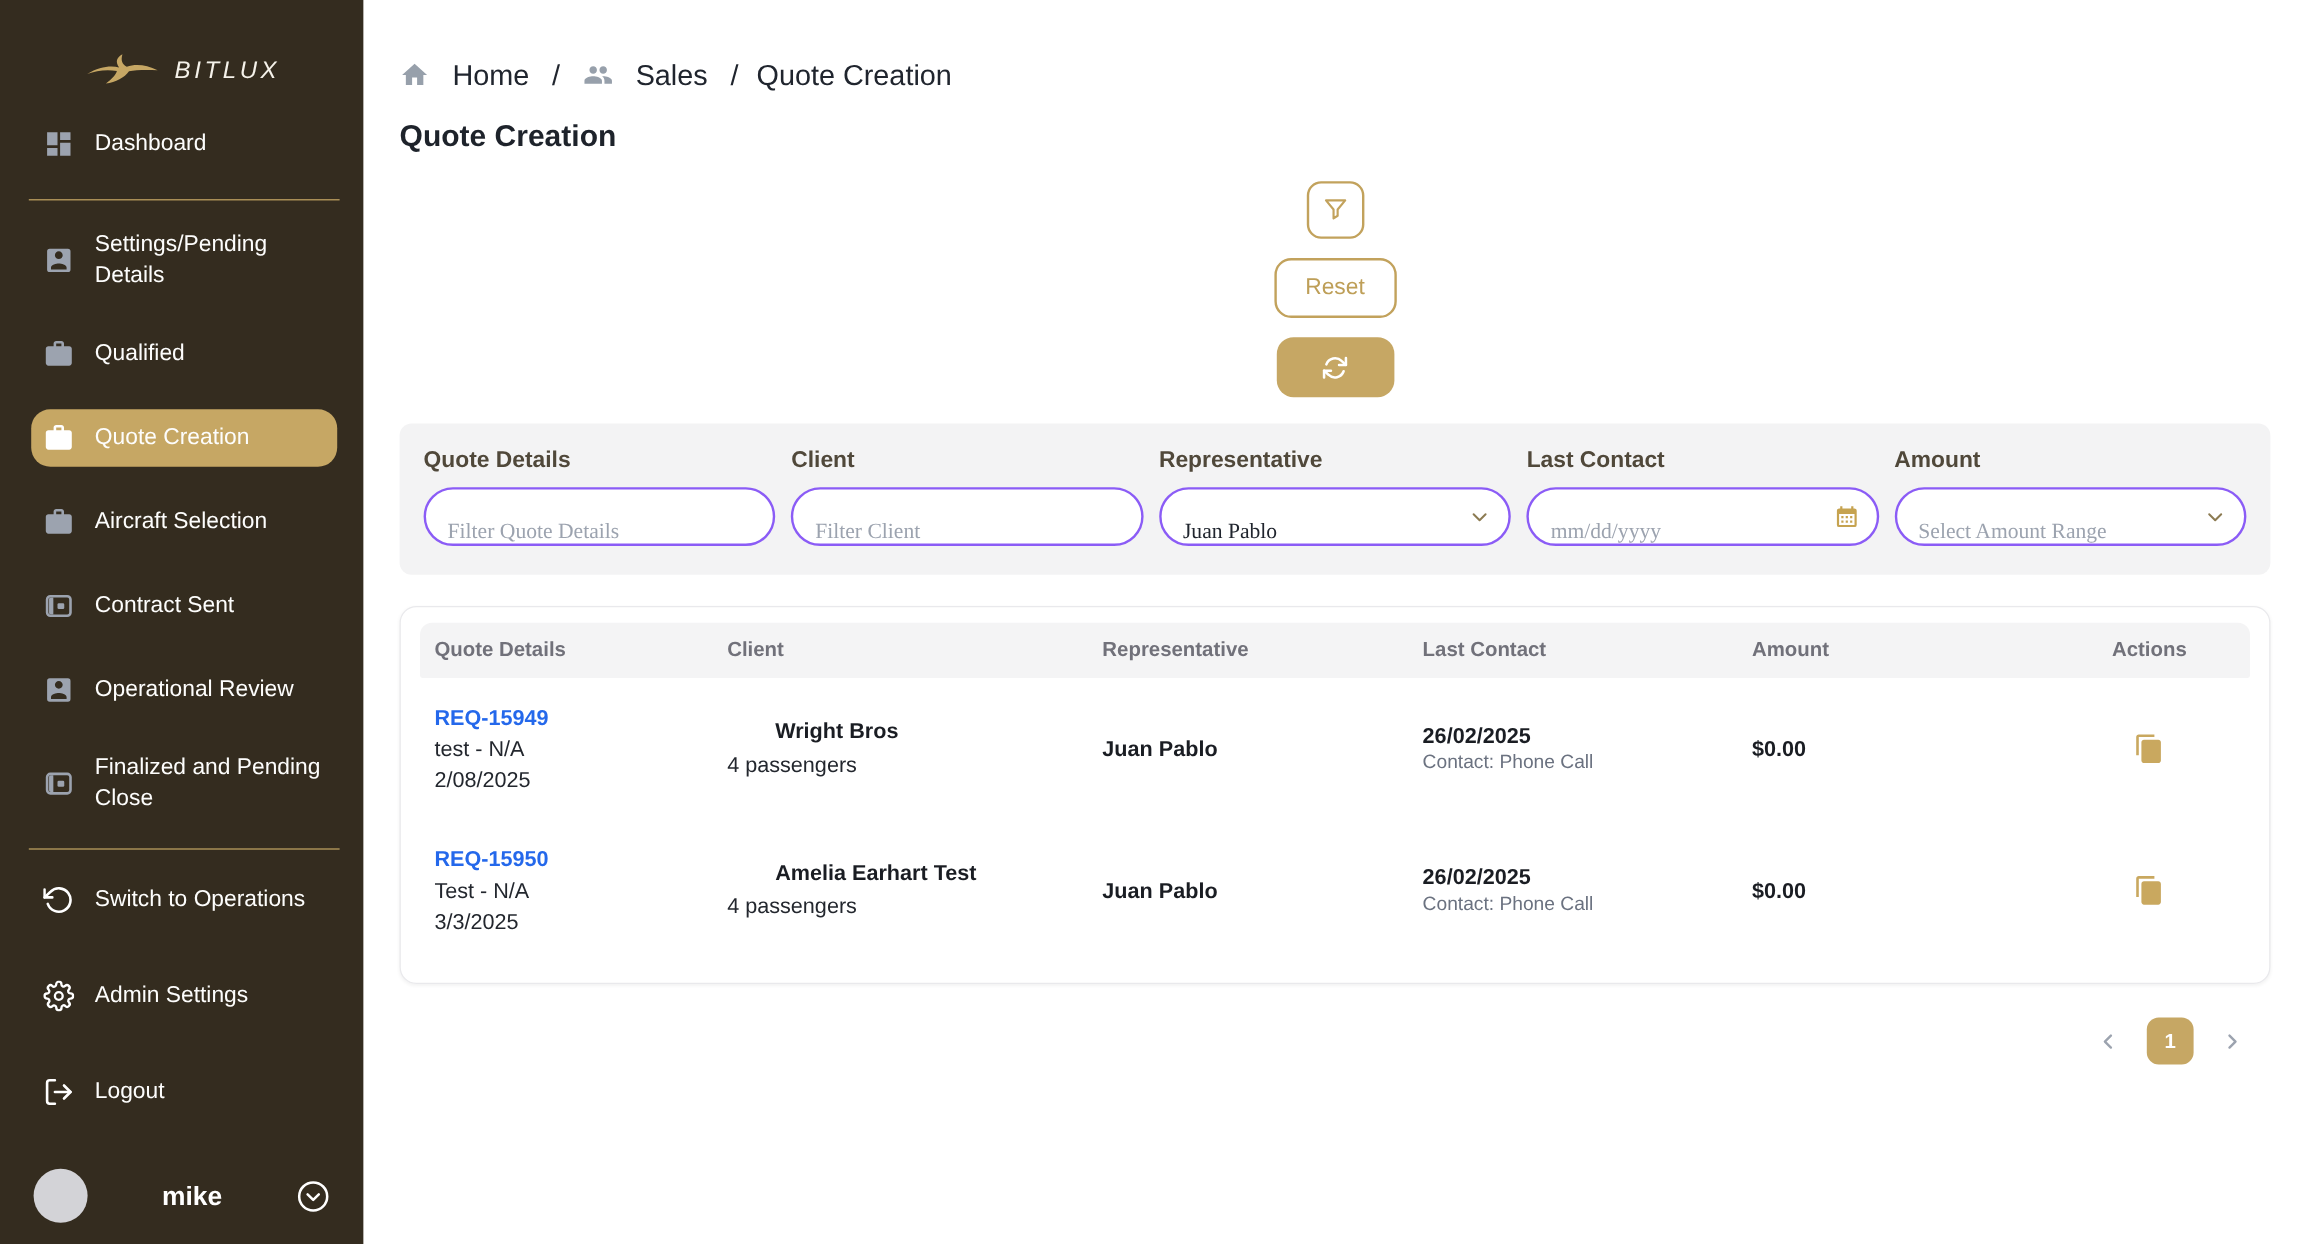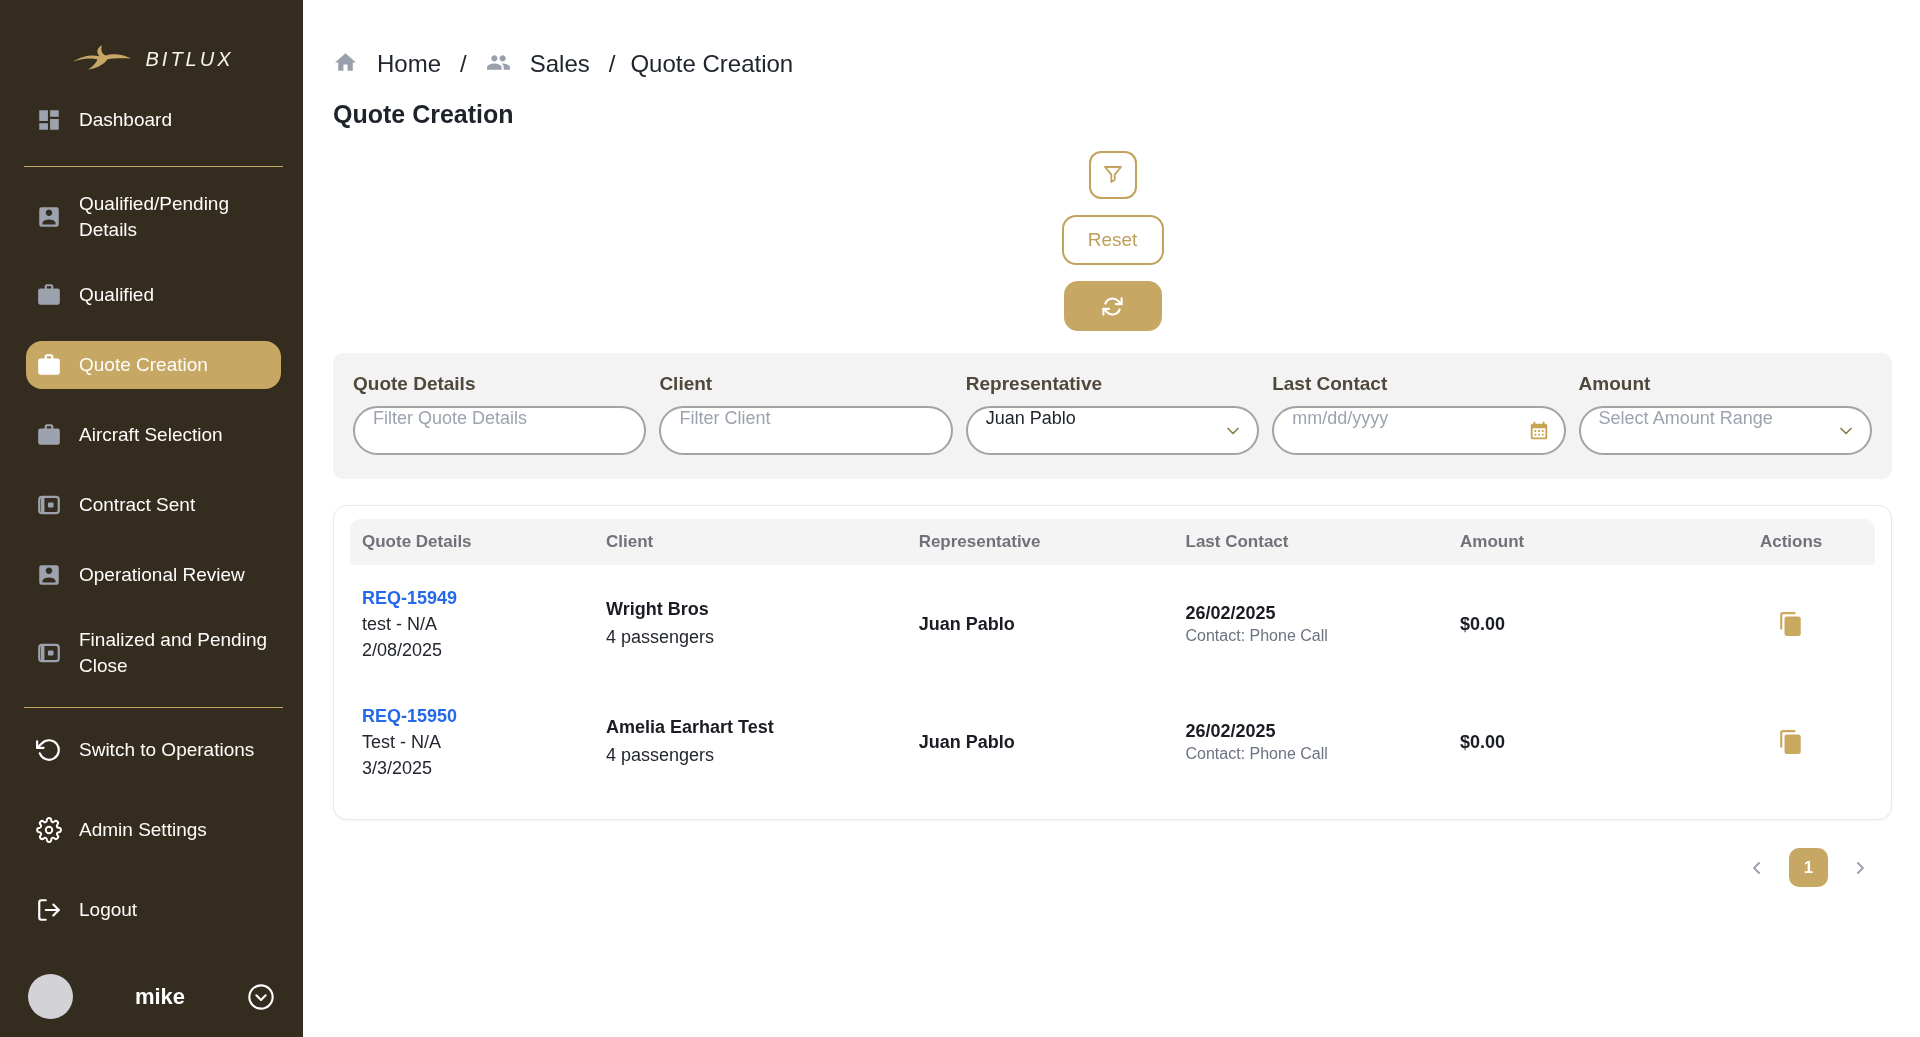--- a/index.html
+++ b/index.html
@@ -45,22 +45,22 @@
   .btn-filter { width:48px; height:48px; border:2px solid #C2A25C; border-radius:12px; background:#fff; color:#C2A25C; }
   .btn-filter svg { width:24px; height:24px; }
   .btn-reset { width:102px; border:2px solid #C2A25C; background:#fff; color:#BE9F58; font-weight:500; }
   .btn-refresh { width:98px; background:#C6A764; color:#fff; border:none; }
   .btn-refresh svg { width:23px; height:23px; }
 
   
   .filter-card { margin-top:22px; background:#F3F3F4; border-radius:10px;
     padding:20px 20px 24px 20px; display:grid; grid-template-columns:repeat(5,1fr); gap:13px; }
   .f-label { font-size:19px; font-weight:600; color:#50483A; margin-bottom:11px; }
-  .f-control { position:relative; height:49px; background:#fff; border:2px solid #a3a3a3;
-    border-radius:25px; display:flex; align-items:flex-start; padding:0 18px; }
+  .f-control { position:relative; height:49px; background:#fff; border:2px solid #8b5cf6;
+    border-radius:25px; display:flex; align-items:flex-end; padding:0 18px;font-family:Liberation Serif, serif; }
   .f-control input { border:none; outline:none; width:100%; font-size:18px; color:#20252E;
     background:transparent; font-family:inherit; }
   .f-control input::placeholder { color:#9CA3AF; }
   .f-value { font-size:18px; color:#20252E; }
   .f-ph { font-size:18px; color:#9CA3AF; }
   .f-right { position:absolute; right:14px; top:50%; transform:translateY(-50%); display:flex; }
   .chev-down { width:20px; height:20px; color:#8C7B52; }
   .cal-icon { width:22px; height:22px; color:#C6A350; }
 
   
@@ -68,21 +68,21 @@
     padding:13px 16px 18px 16px; box-shadow:0 1px 3px rgba(0,0,0,.05); }
   .tgrid { display:grid; grid-template-columns:16% 20.5% 17.5% 18% 17% 11%; align-items:center; }
   .thead { background:#F4F4F5; border-radius:10px 10px 2px 2px; height:46px; }
   .thead div { font-size:17px; font-weight:600; color:#71717A; padding:0 12px; }
   .trow { padding:20px 0; }
   .trow > div { padding:0 12px; }
   .c-strong { font-size:18px; font-weight:700; color:#1A1D23; }
   .c-reg { font-size:18px; color:#23272E; line-height:26px; }
   .c-sub { font-size:16px; color:#6B7280; margin-top:3px; }
   .quote-link { font-size:18px; font-weight:600; color:#2468EB; text-decoration:none; display:inline-block; line-height:26px; cursor:pointer; }
-  .client-name { margin-bottom:4px; }
+  .client-name { margin-bottom:4px;margin-left:40px; }
   .col-actions { display:flex; justify-content:center; }
   .copy-btn { width:26px; height:26px; color:#C9A85F; cursor:pointer; }
   .copy-btn svg { width:26px; height:26px; }
 
   .pagination { margin-top:28px; display:flex; justify-content:flex-end; align-items:center;
     gap:22px; padding-right:22px; }
   .pg-chev { width:20px; height:20px; color:#9CA3AF; cursor:pointer; }
   .pg-page { width:39px; height:39px; border-radius:10px; background:#C6A764; color:#fff;
     font-size:17px; font-weight:700; display:flex; align-items:center; justify-content:center; cursor:pointer; }
 </style>
@@ -106,21 +106,21 @@
           </svg>
         <span>Dashboard</span>
       </div>
 
       <div class="divider"></div>
 
       <div class="nav-item">
         <svg class="ni" viewBox="0 0 24 24" fill="currentColor">
             <path d="M5 3h14a2 2 0 0 1 2 2v14a2 2 0 0 1-2 2H5a2 2 0 0 1-2-2V5a2 2 0 0 1 2-2zm7 8c1.66 0 3-1.34 3-3S13.66 5 12 5 9 6.34 9 8s1.34 3 3 3zm-6 6.5V19h12v-1.5c0-2-4-3.1-6-3.1s-6 1.1-6 3.1z"></path>
           </svg>
-        <span>Qualified/Pending Details</span>
+        <span>Settings/Pending Details</span>
       </div>
 
       <div class="nav-item">
         <svg class="ni" viewBox="0 0 24 24" fill="currentColor">
             <path d="M20 6h-4V4c0-1.1-.9-2-2-2h-4c-1.1 0-2 .9-2 2v2H4c-1.1 0-2 .9-2 2v11c0 1.1.9 2 2 2h16c1.1 0 2-.9 2-2V8c0-1.1-.9-2-2-2zm-6 0h-4V4h4v2z"></path>
           </svg>
         <span>Qualified</span>
       </div>
 
       <div class="nav-item active">

